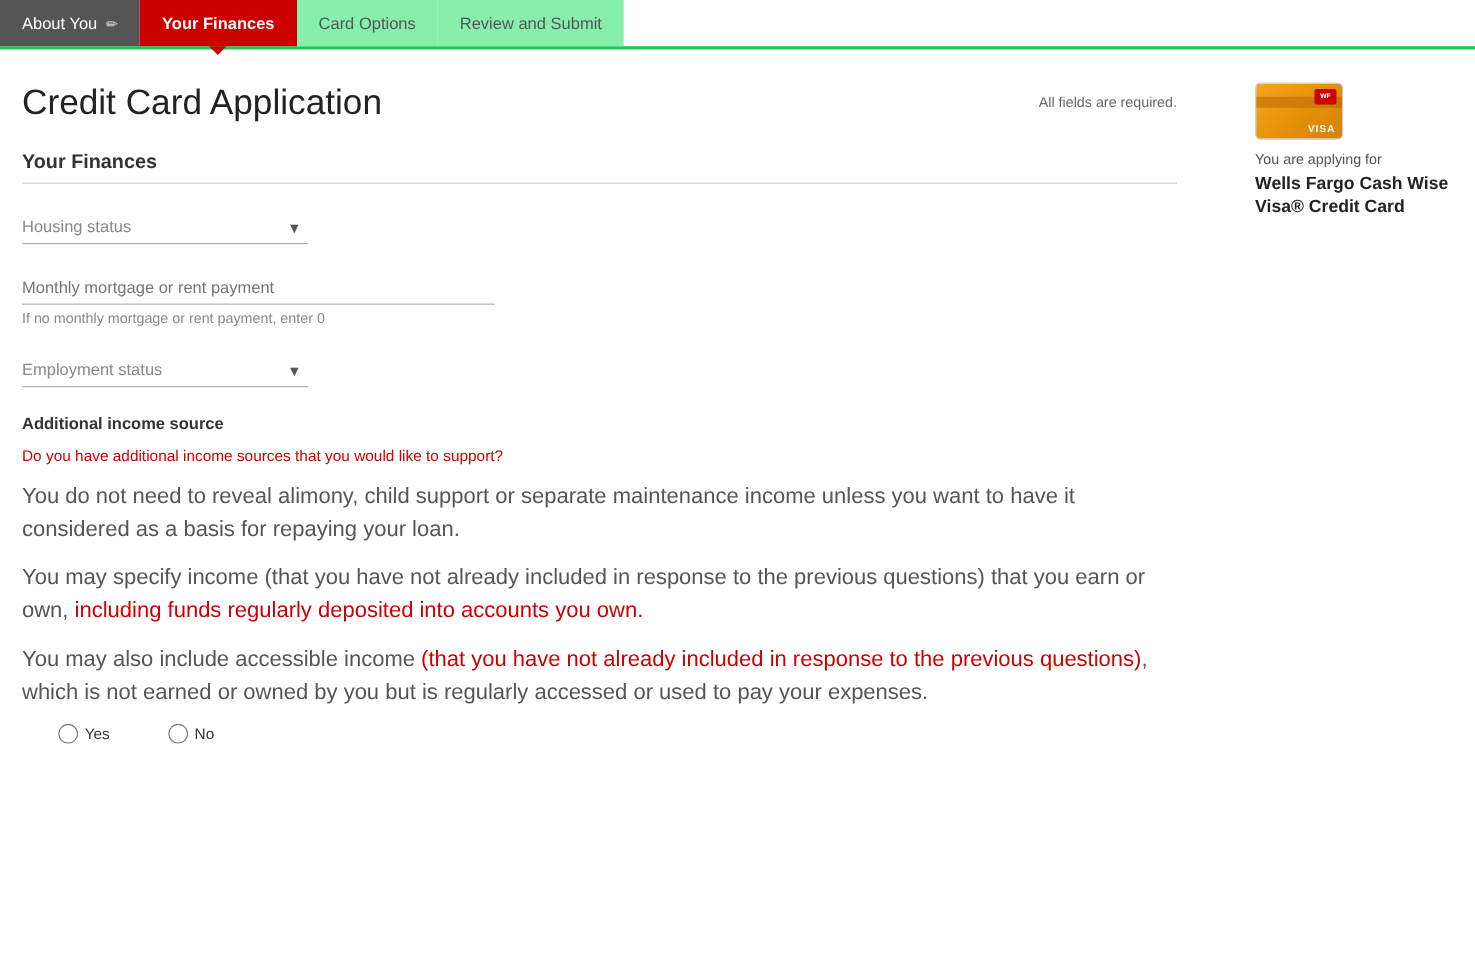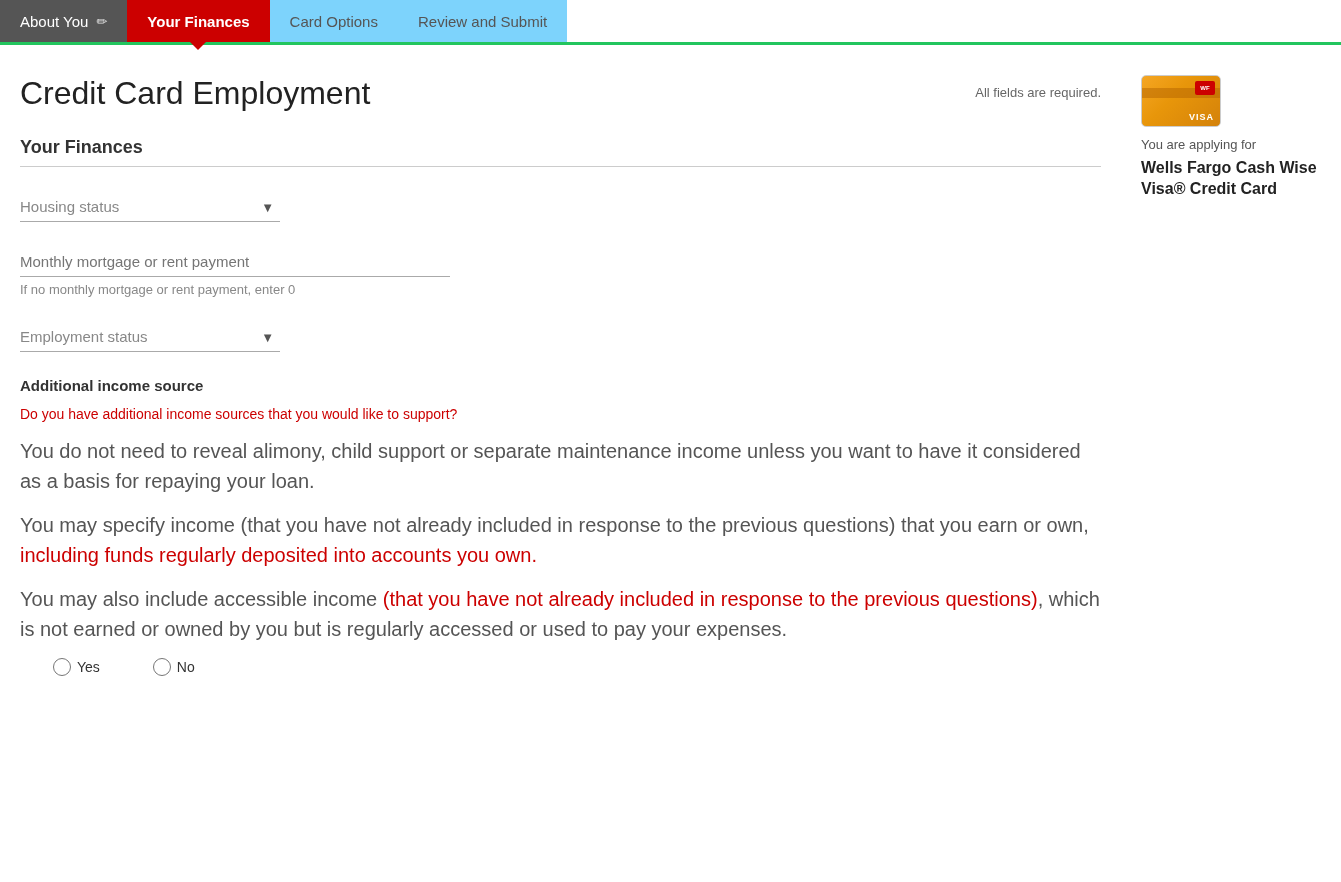--- a/index.html
+++ b/index.html
@@ -22,21 +22,21 @@
     .nav-tab.completed {
       background: #555;
       color: #fff;
     }
     .nav-tab.active {
       background: #c00;
       color: #fff;
       font-weight: bold;
     }
     .nav-tab.inactive {
-      background: #7dd3fc;
+      background: #86efac;
       color: #555;
     }
     .edit-icon {
       margin-left: 8px;
       font-size: 13px;
       opacity: 0.8;
     }
     .nav-tab.active::after {
       content: '';
       position: absolute;
@@ -57,20 +57,21 @@
       padding: 30px 20px 20px 20px;
       max-width: 1341px;
     }
     .form-area {
       flex: 1;
       padding-right: 40px;
     }
     .sidebar {
       width: 180px;
       flex-shrink: 0;
+      margin-left: 31px;
     }
 
     
     .page-title-row {
       display: flex;
       align-items: flex-start;
       justify-content: space-between;
       margin-bottom: 25px;
     }
     .page-title {
@@ -261,21 +262,21 @@
   </div>
   <div class="nav-tab inactive">
     <span>Review and Submit</span>
   </div>
 </div>
 
 <div class="main-container">
 
   <div class="form-area">
     <div class="page-title-row">
-      <h1 class="page-title">Credit Card Employment</h1>
+      <h1 class="page-title">Credit Card Application</h1>
       <span class="required-note">All fields are required.</span>
     </div>
 
     <div class="section-header">Your Finances</div>
 
     <div class="form-group">
       <div class="select-wrapper">
         <select class="select-field">
           <option value="" disabled="" selected="">Housing status</option>
           <option value="own">Own</option>

